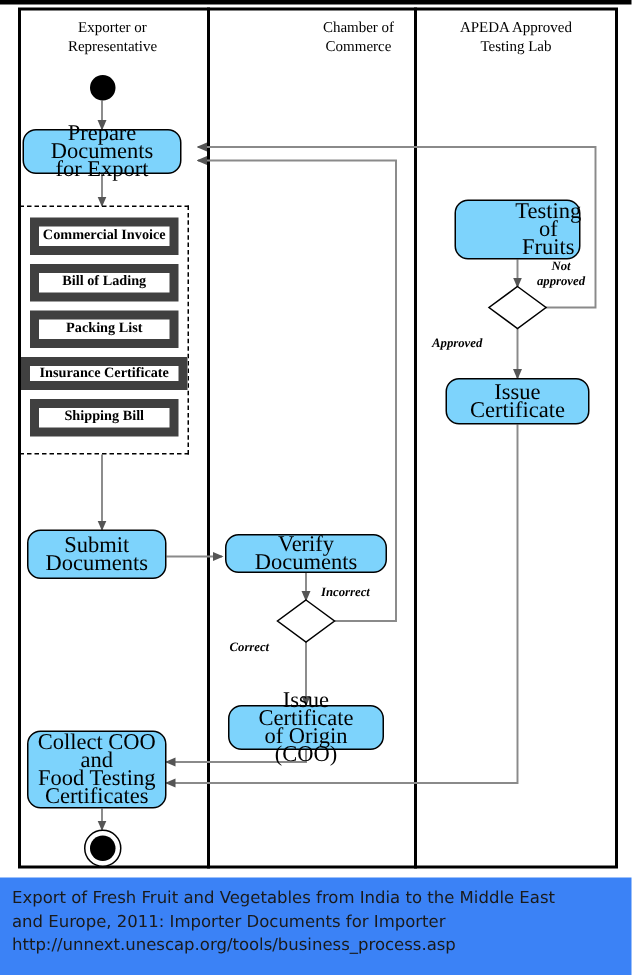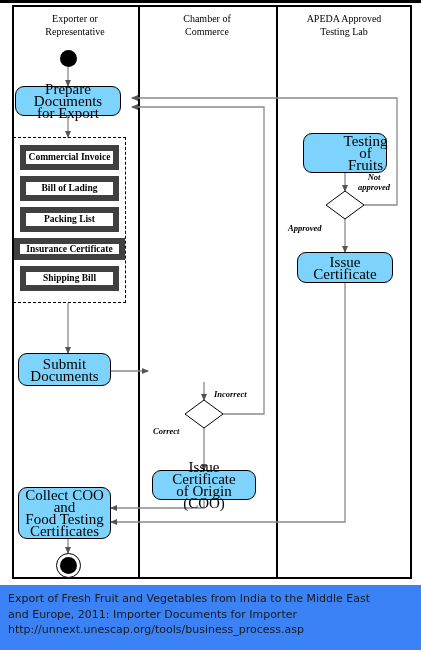--- a/index.html
+++ b/index.html
@@ -170,21 +170,21 @@
 
     <div class="frame"></div>
 
     <div class="lane-divider" style="left:138px;"></div>
     <div class="lane-divider" style="left:276px;"></div>
 
     <div class="lane-header" style="left:14px; top:12px; width:122px;">
       <div>Exporter or</div>
       <div>Representative</div>
     </div>
-    <div class="lane-header" style="left:140px; top:12px; width:134px;">
+    <div class="lane-header" style="left:140px; top:12px; width:134px;padding-left:32px;">
       <div>Chamber of</div>
       <div>Commerce</div>
     </div>
     <div class="lane-header" style="left:278px; top:12px; width:132px;">
       <div>APEDA Approved</div>
       <div>Testing Lab</div>
     </div>
 
     <svg id="connectors" viewBox="0 0 421 585">
       <defs>
@@ -263,20 +263,23 @@
       <span>
         <span>Collect COO and</span><br>
         <span>Food Testing</span><br>
         <span>Certificates</span>
       </span>
     </div>
 
     <div class="end-outer" style="left:56px; top:553px; width:25px; height:25px;"></div>
     <div class="end-inner" style="left:60px; top:557px; width:17px; height:17px;"></div>
 
+    <div class="node" style="left:150px; top:356px; width:108px; height:26px;">
+      <span>Verify Documents</span>
+    </div>
 
     <div class="node" style="left:152px; top:470px; width:104px; height:30px;">
       <span>
         <span>Issue Certificate</span><br>
         <span>of Origin (COO)</span>
       </span>
     </div>
 
     <div class="node" style="left:303px; top:133px; width:84px; height:40px;padding-left:44px;">
       <span>

